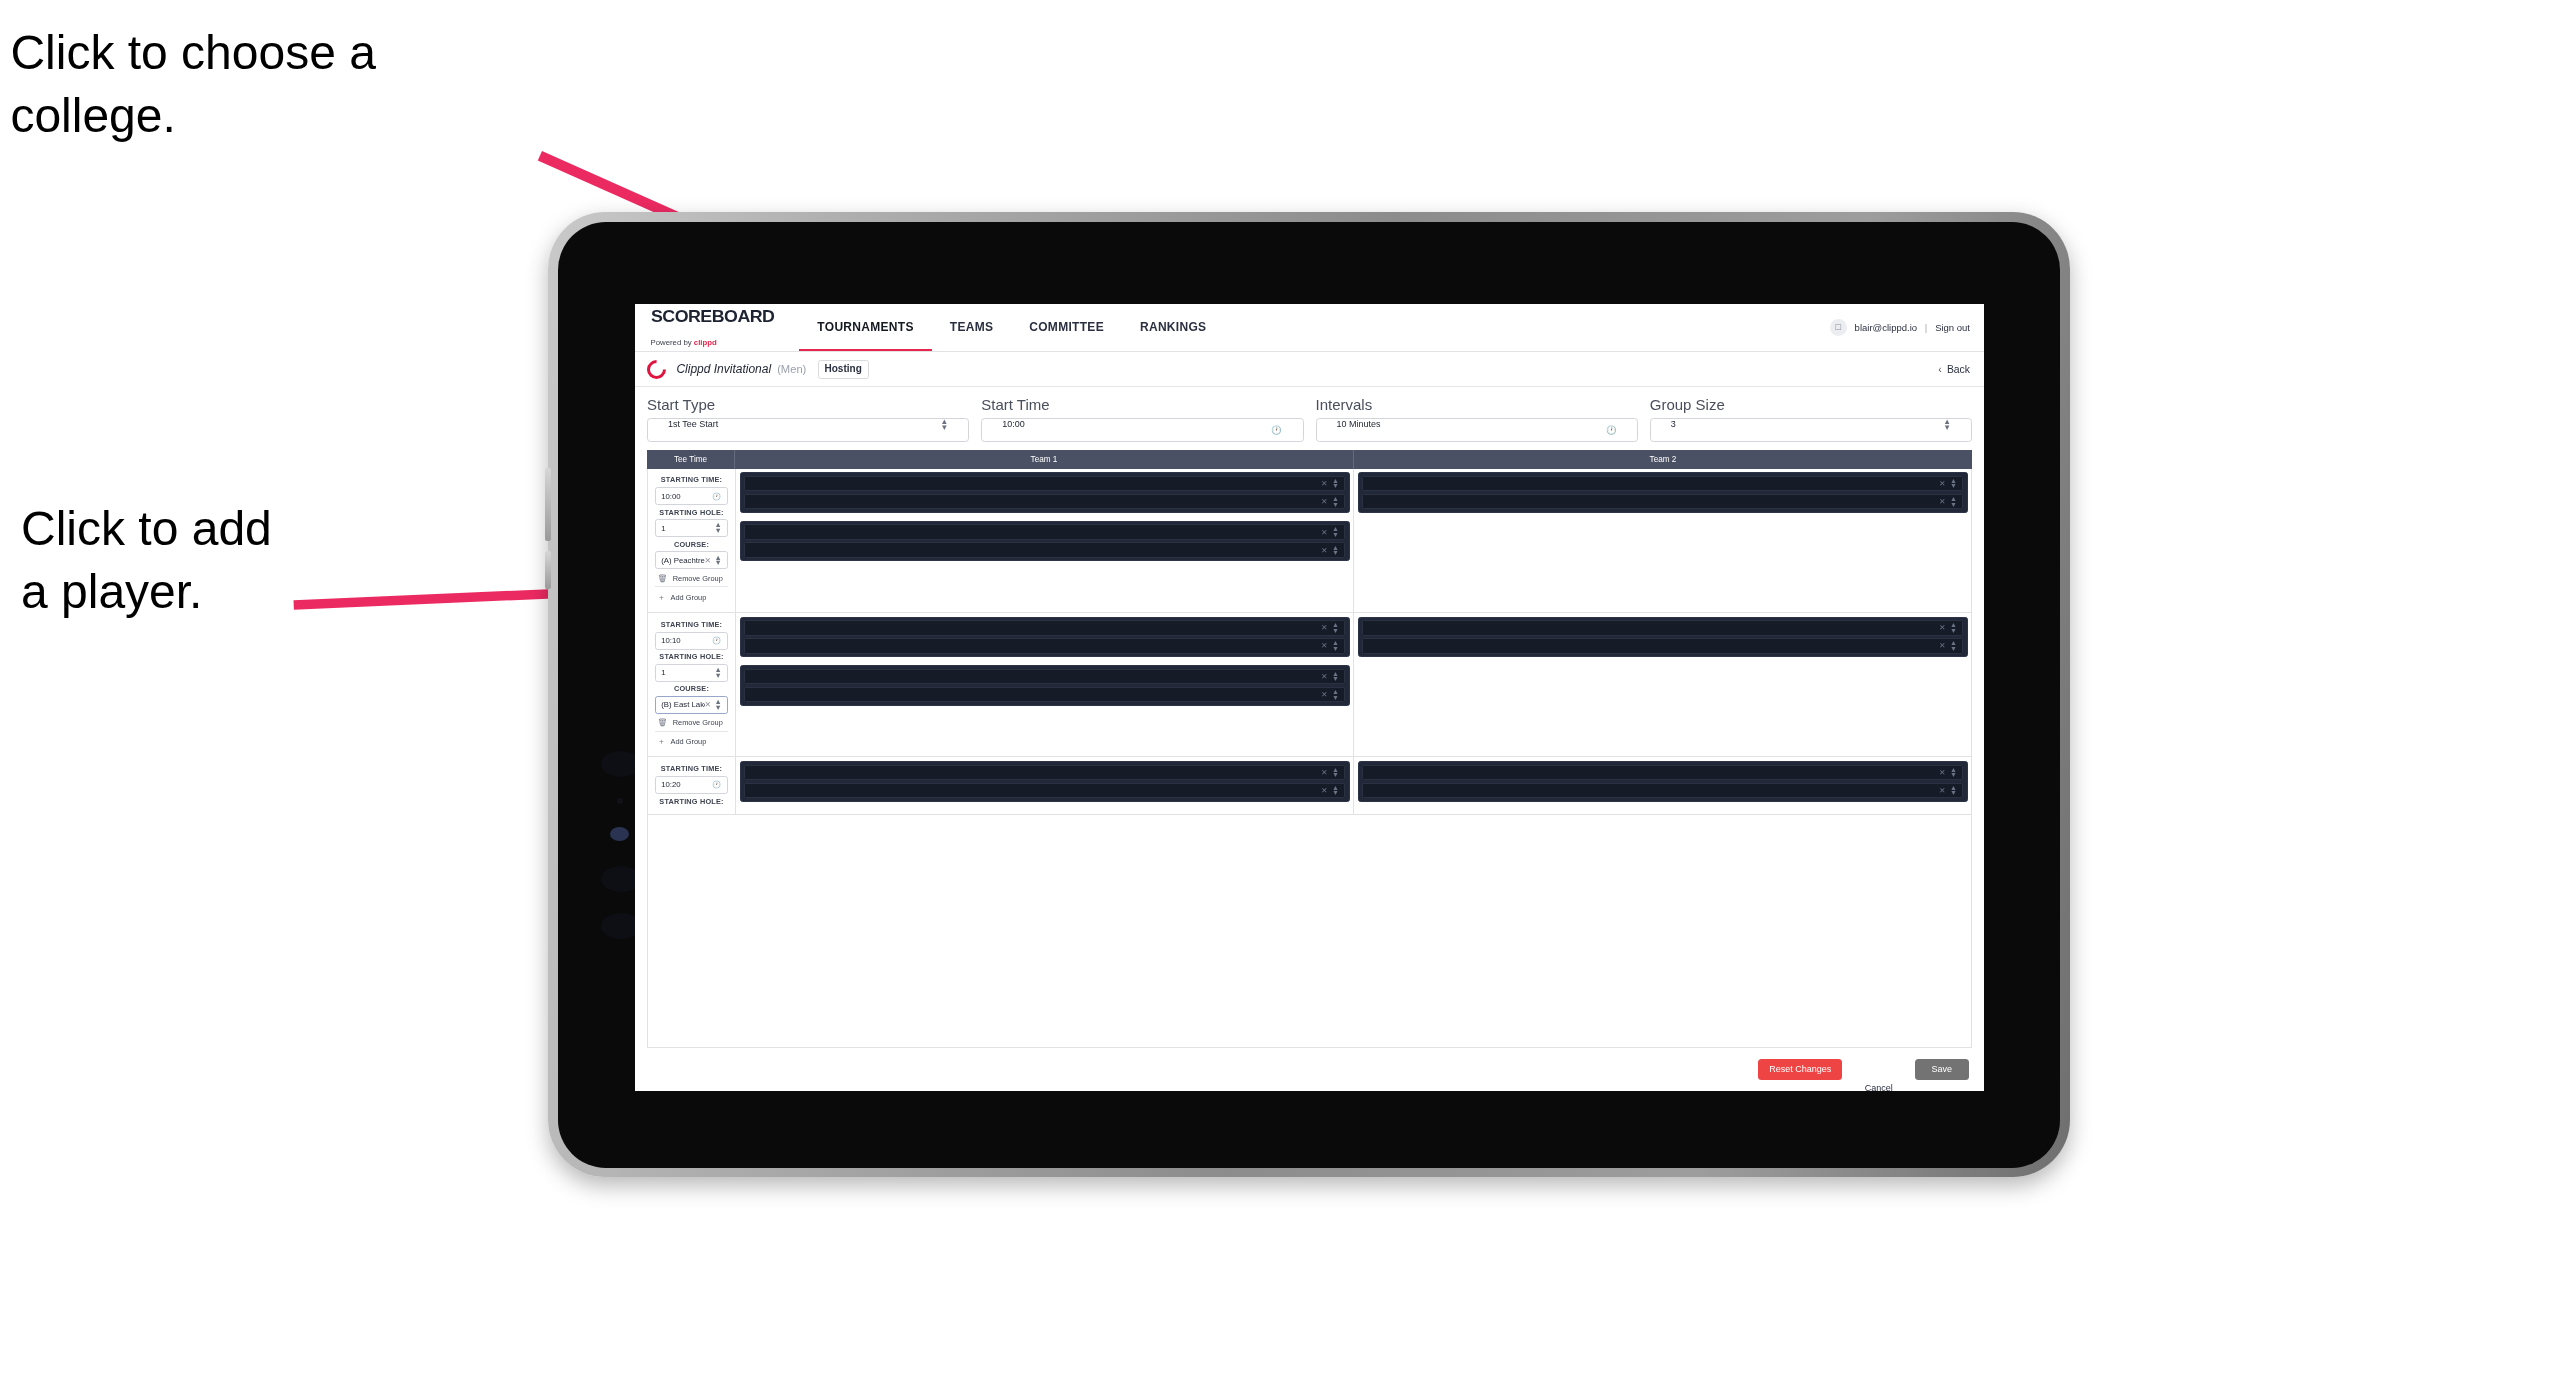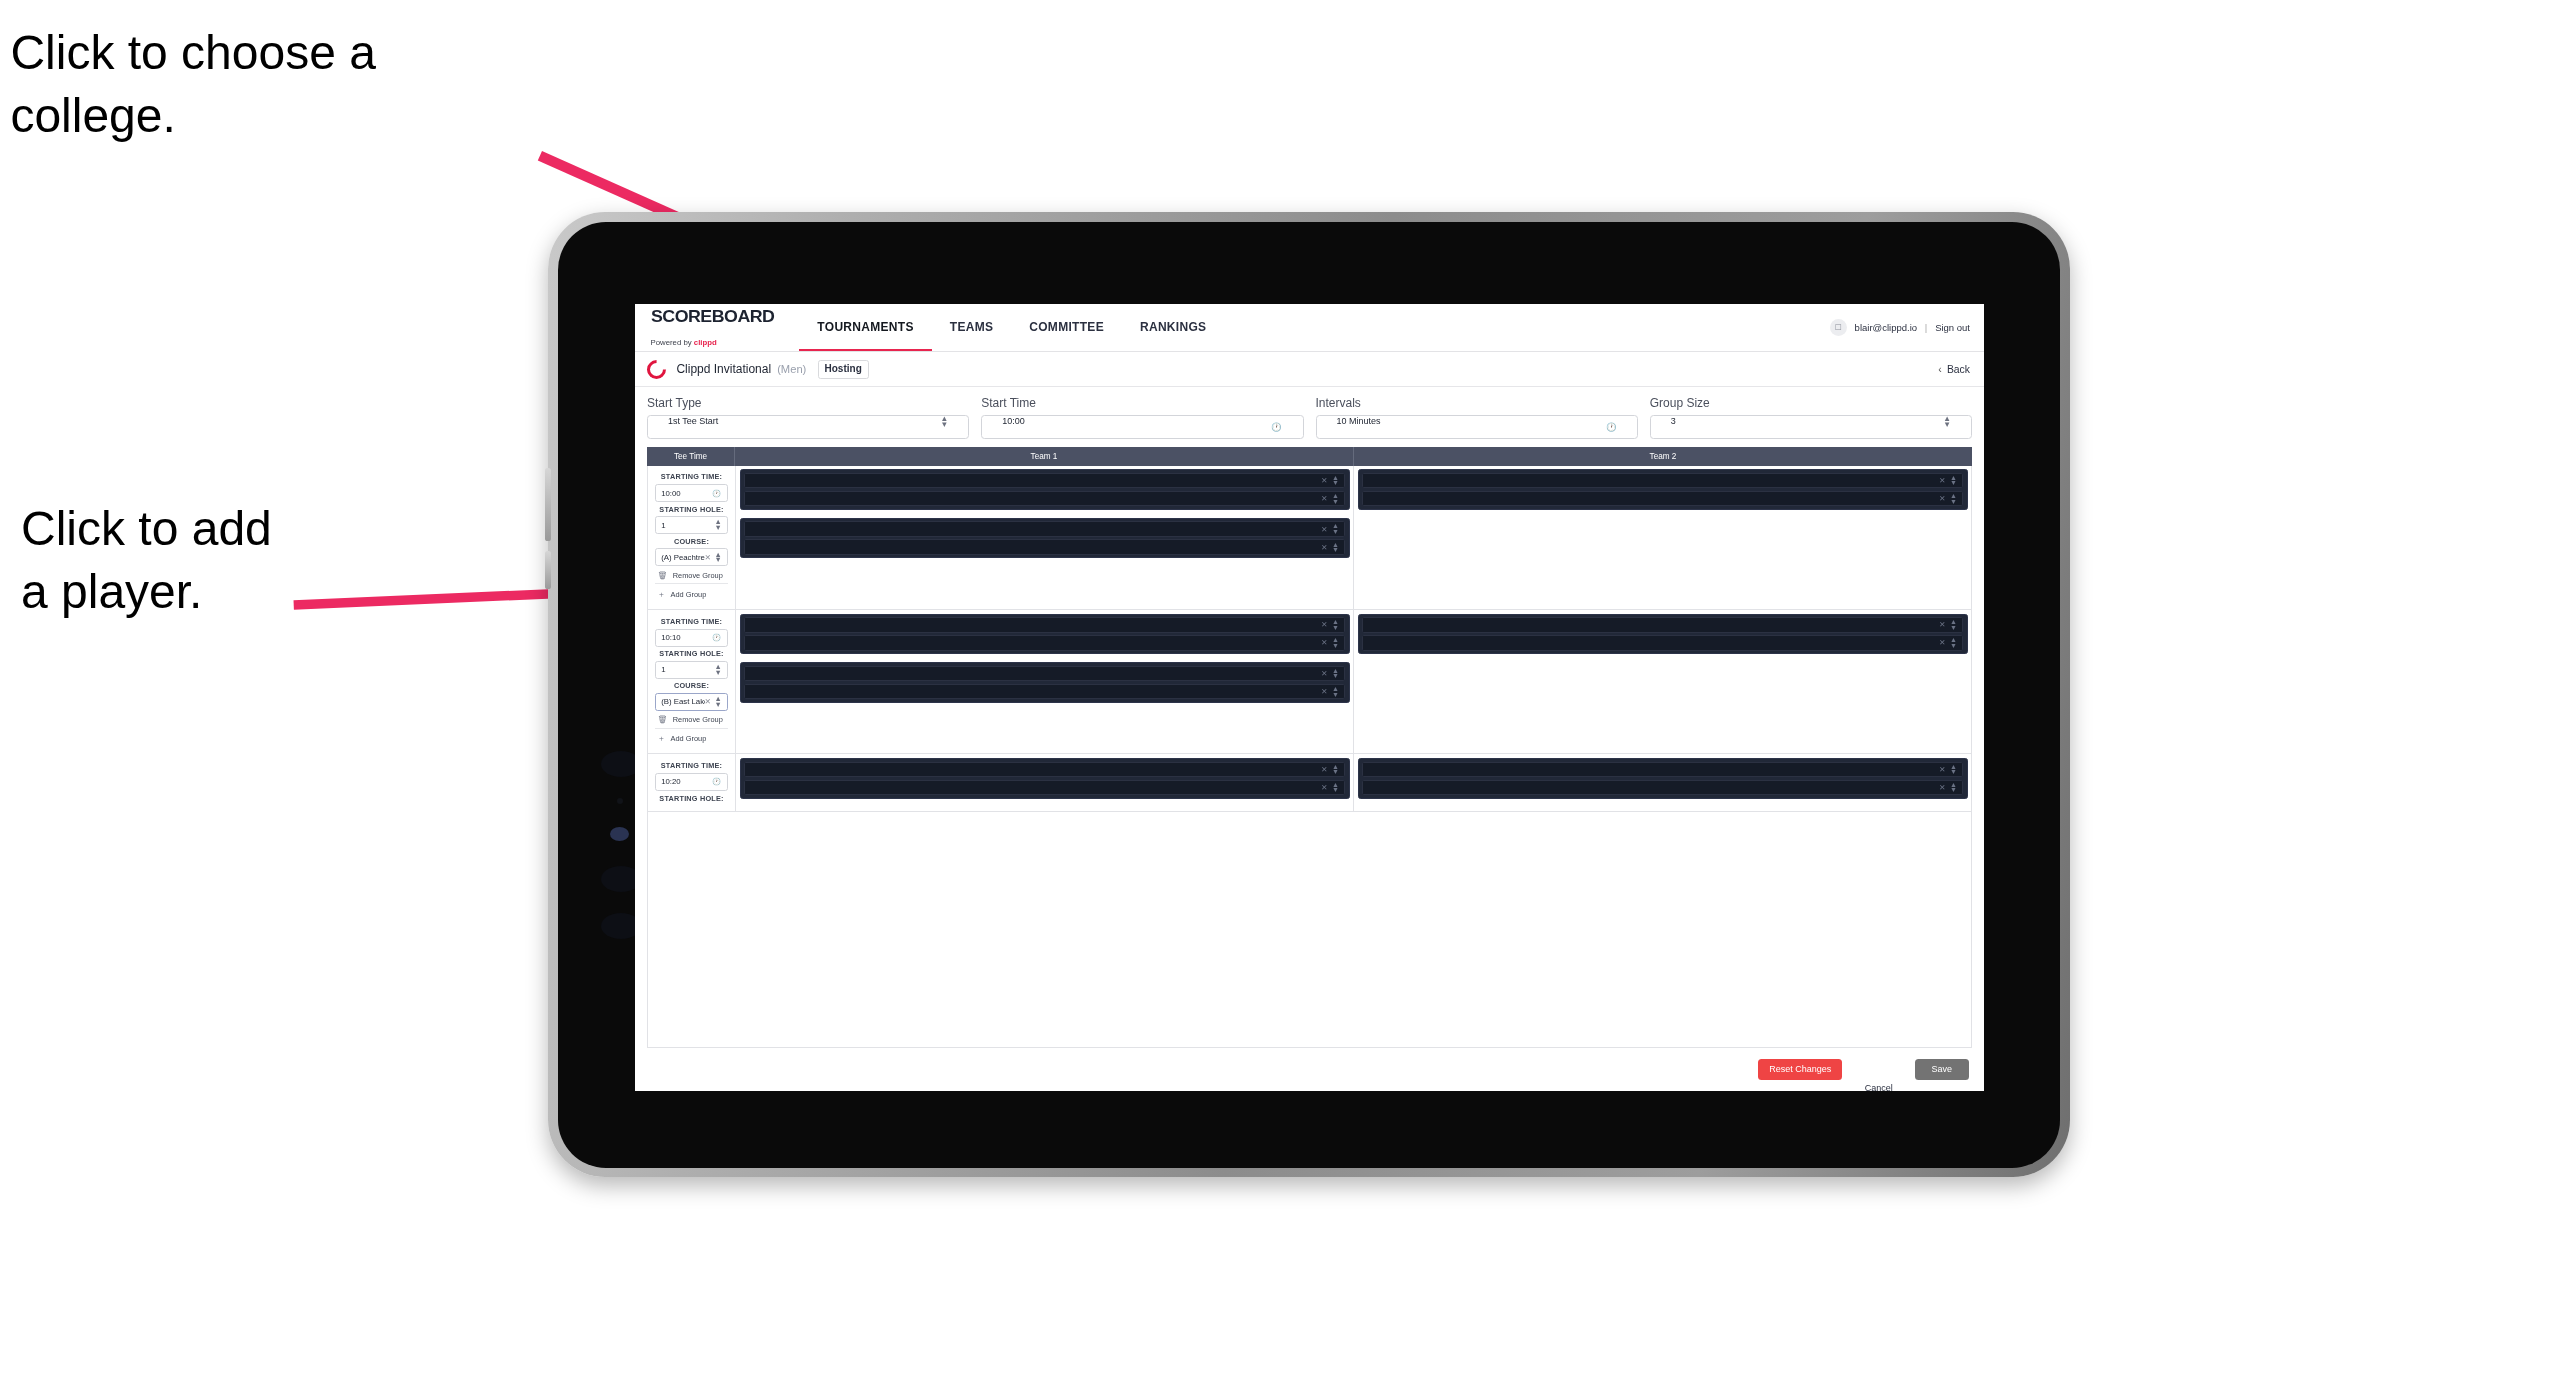--- a/index.html
+++ b/index.html
@@ -116,36 +116,36 @@
   .tbar{
     height:35px; display:flex; align-items:center; padding:0 14px 0 12px;
     border-bottom:0.9px solid #e6e6e9; box-sizing:border-box; flex:0 0 auto;
   }
   .c-logo{
     width:19px;height:19px;border-radius:50%;
     border:3.5px solid #e0153f; border-right-color:transparent;
     transform:rotate(-45deg);
     margin-right:10.4px; box-sizing:border-box;
   }
-  .tname{ font-size:12px; color:#1d2330; }
+  .tname{ font-size:12px; color:#1d2330;font-style:italic; }
   .tgender{ font-size:11.2px; color:#9aa0ad; margin-left:6px; }
   .hosting{
     margin-left:11.2px; font-size:10px; font-weight:700; color:#2b3040;
     border:0.9px solid #d9dadd; border-radius:2.6px; padding:3.5px 6px; line-height:1;
   }
   .back{ margin-left:auto; font-size:10.4px; color:#2b3040; display:flex; align-items:center; gap:5.2px; cursor:pointer; }
   .back .chev{ font-size:10.4px; color:#555; }
 
   
   .formrow{
     display:flex; gap:12px; padding:8.6px 12px 7.8px 12px;
     box-sizing:border-box; flex:0 0 auto;
   }
   .field{ flex:1 1 0; min-width:0; }
-  .field-label{ font-size:12px; color:#4a4f5c; margin-bottom:5.2px; }
+  .field-label{ font-size:15px; color:#4a4f5c; margin-bottom:5.2px; }
   .field-box{
     height:24px; border:0.9px solid #d3d5da; border-radius:3.5px;
     display:flex; padding:0 20px;
     font-size:9px; color:#1d2330; background:#fff; box-sizing:border-box;gap:11px;
   }
   .field-box .val{ flex:1 1 auto; }
   .ic{ color:#8b8f99; font-size:8.6px; display:flex; align-items:center; }
   .ic-stepper{ font-size:7.8px; line-height:.8; display:flex; flex-direction:column; color:#6d7280; }
 
   

